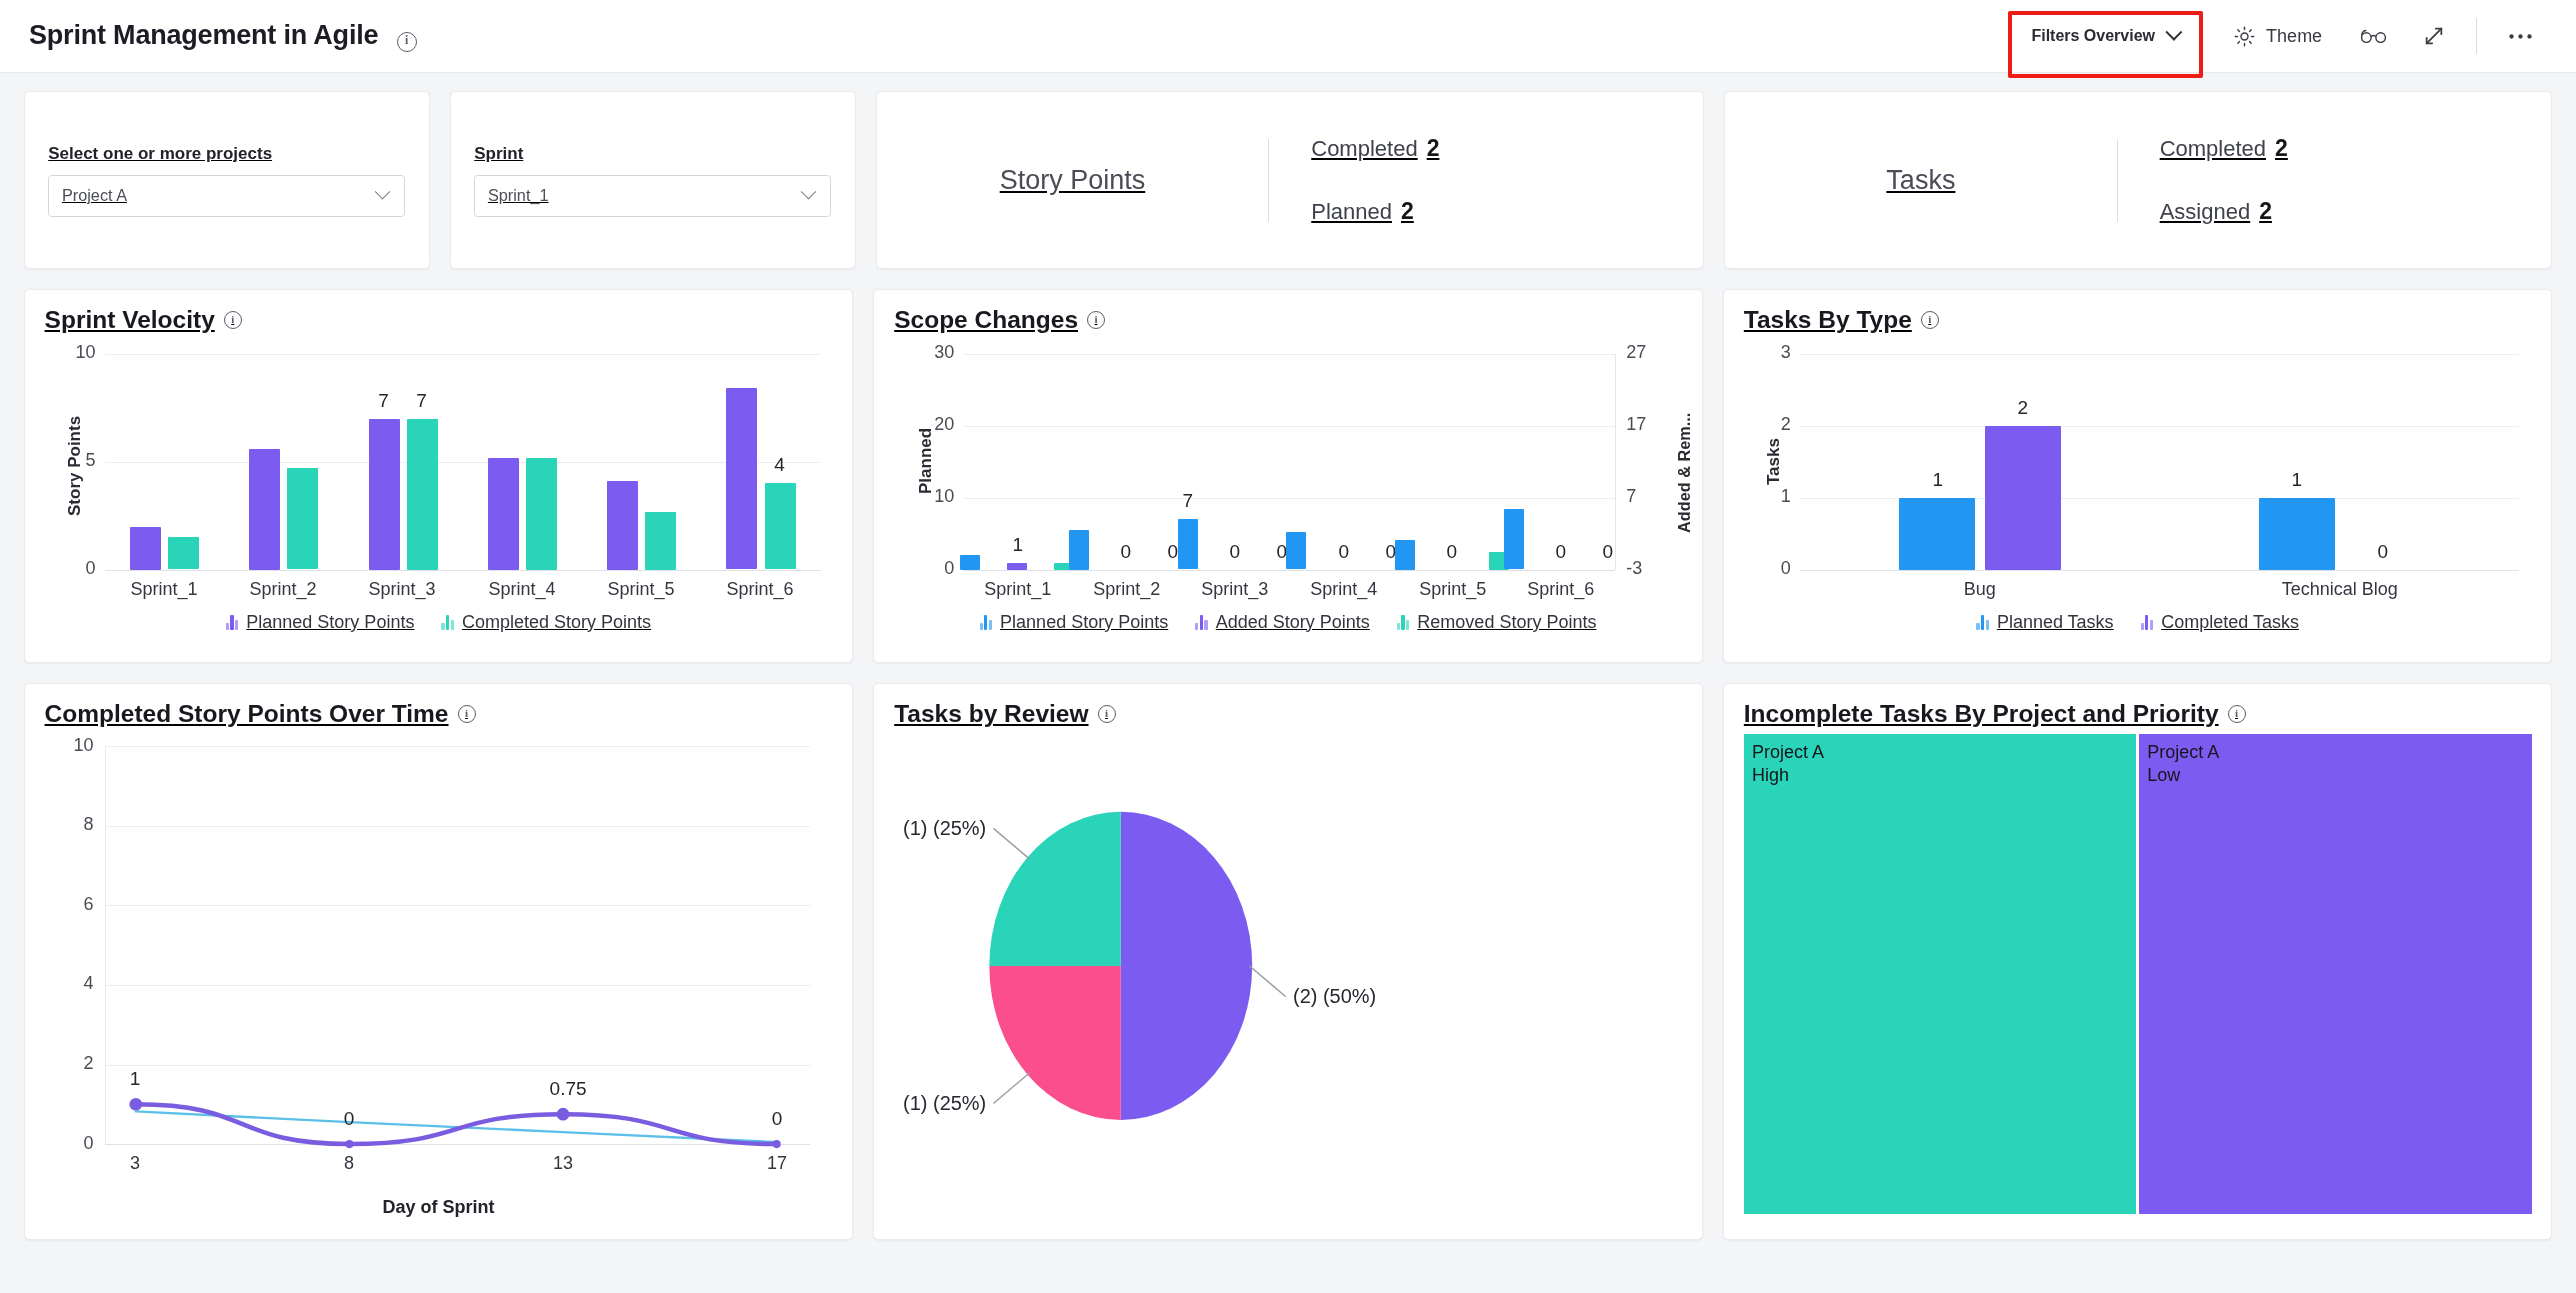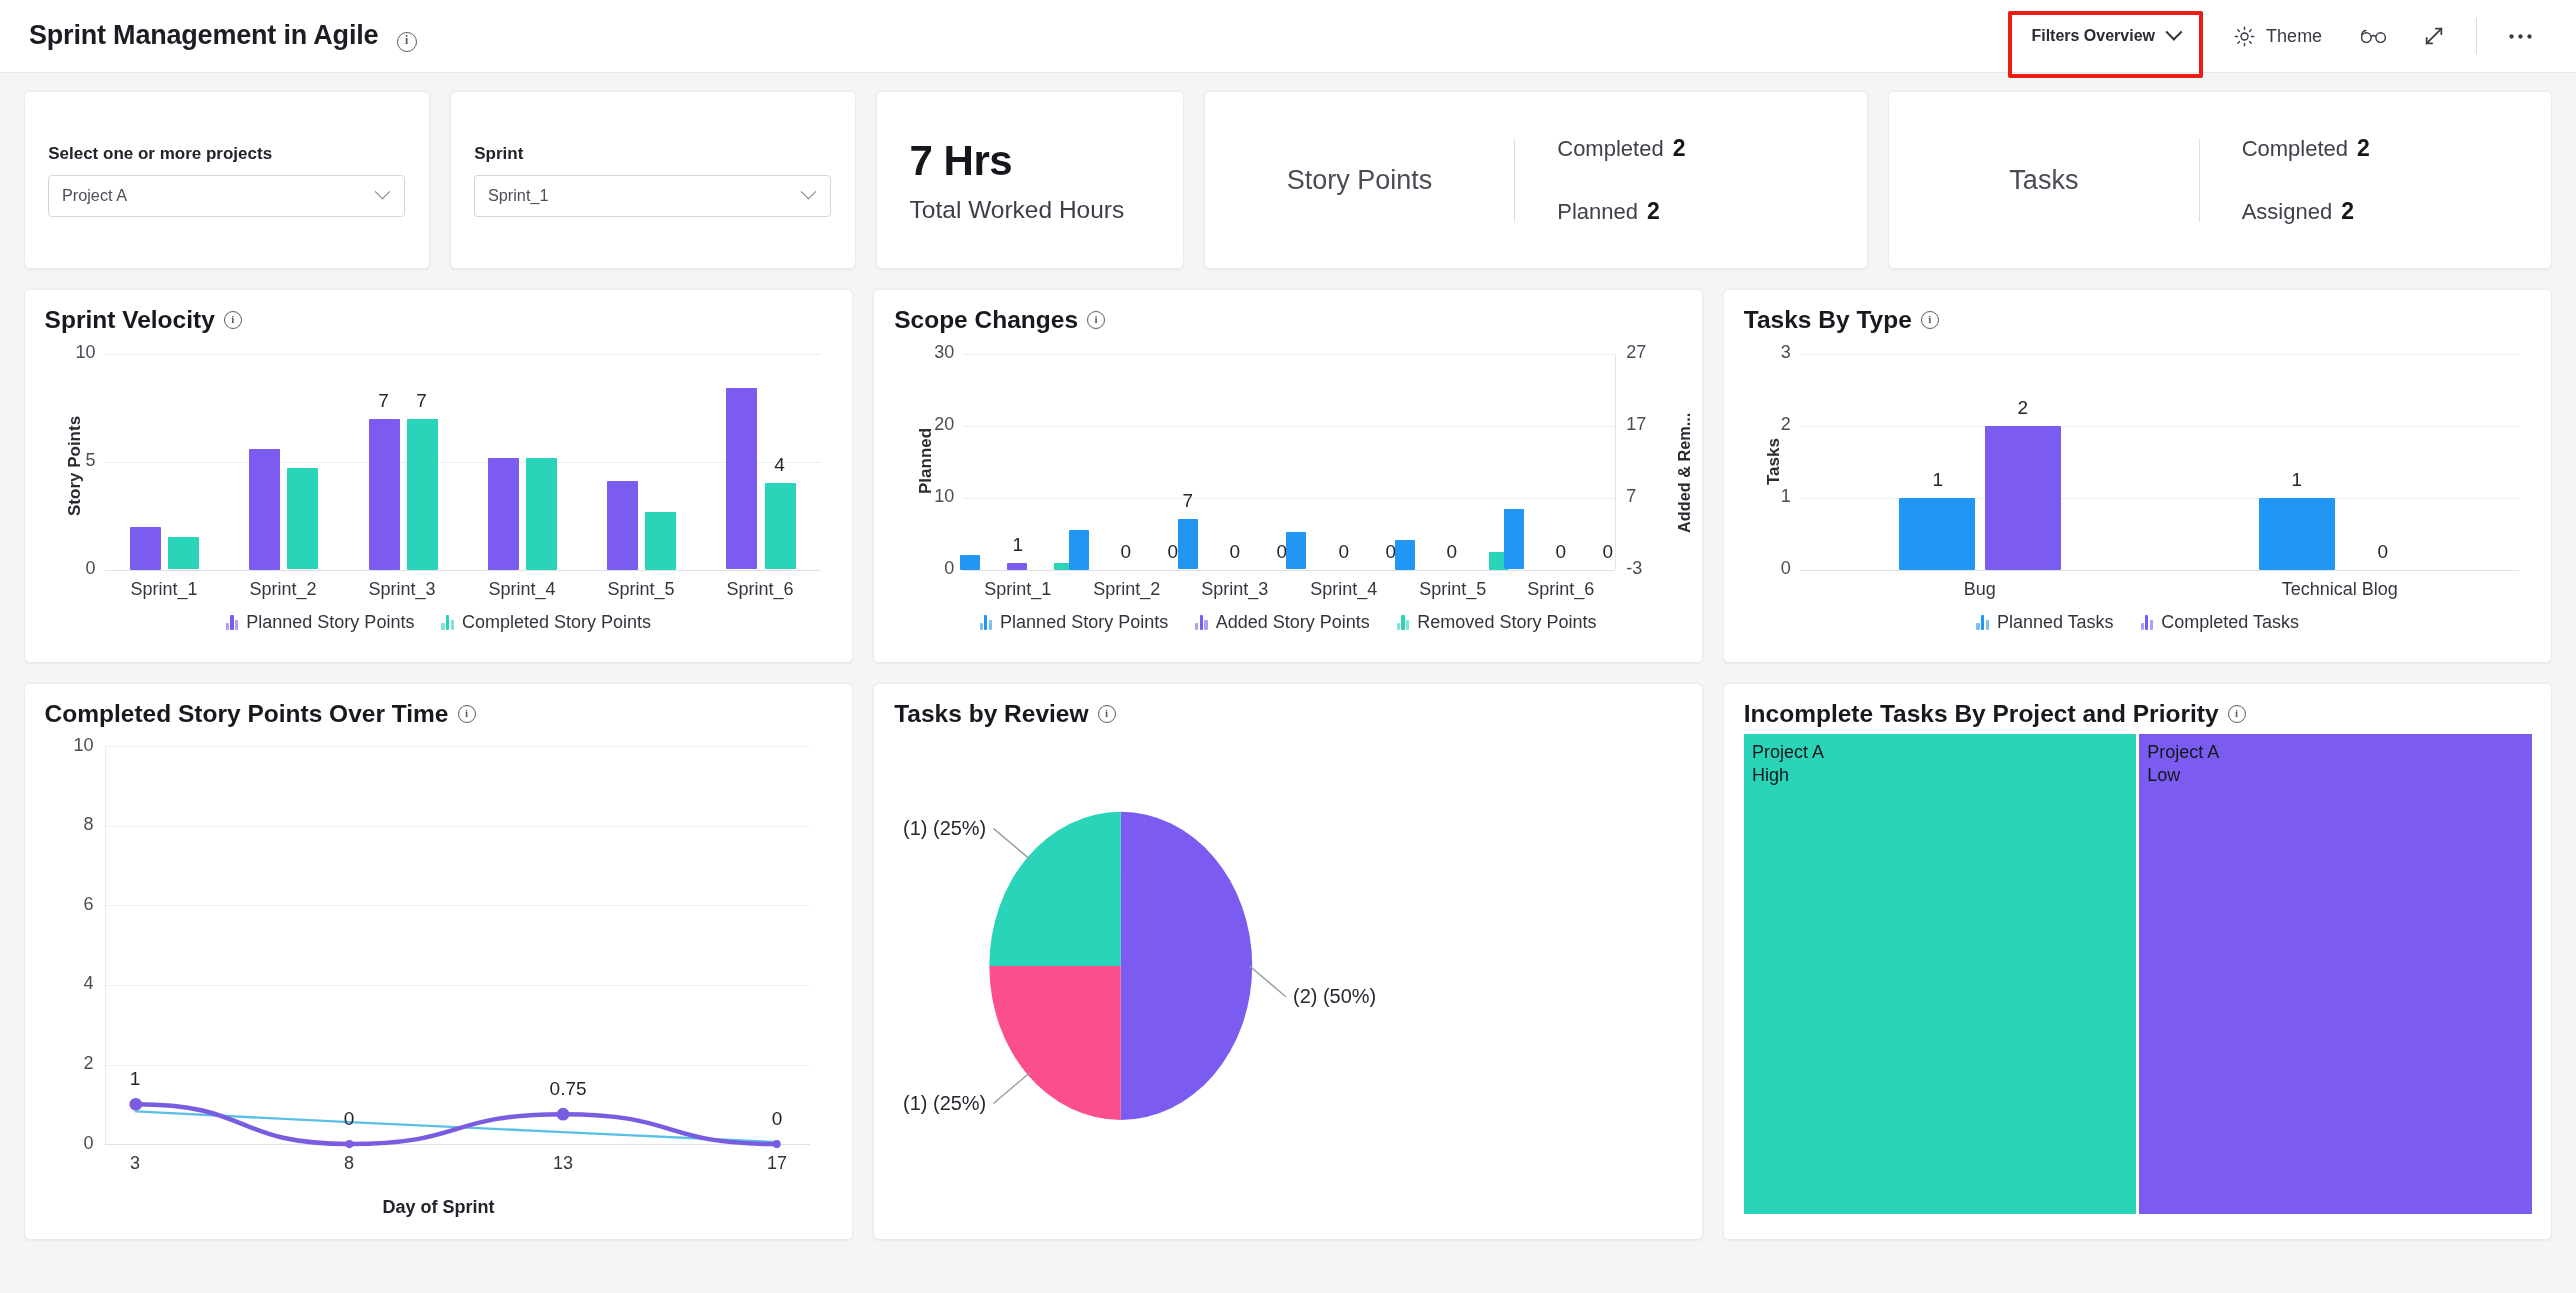--- a/index.html
+++ b/index.html
@@ -35,21 +35,21 @@
   }
   .chev { width:11.8px; height:11.8px; border-right:2.3px solid #34343d; border-bottom:2.3px solid #34343d;
           transform: rotate(45deg) translate(-2.7px,-2.7px); }
   .theme-btn { display:flex; align-items:center; gap:11px; font-size:18px; color:#3a3a44;
                padding: 12.7px 20px 12.7px 31px; cursor:pointer; }
   .icon-btn { padding: 12.7px 18px; cursor:pointer; display:flex; align-items:center; }
   .divider-v { width:0.9px; height:36px; background:#d9dbe0; margin:0 12.7px; }
 
   
   .grid { padding: 18px 23.6px 0 23.6px; }
-  .row { display:flex; gap: 20px; }
+  .row { display:flex; gap: 20px; text-decoration: underline; }
   .row1 { height: 178px; margin-bottom: 20px; }
   .row2 { height: 374px; margin-bottom: 20px; }
   .row3 { height: 557px; }
 
   .card { background:#fff; border:0.9px solid #e9eaee; border-radius:5.4px;
           box-shadow: 0 0.9px 1.8px rgba(16,22,50,0.05); position:relative; }
 
   
   .filter-card { width: 406px; padding: 0 23.6px; display:flex; flex-direction:column; justify-content:center; }
   .filter-label { font-size:17px; font-weight:700; color:#22222a; margin-bottom:11px; }
@@ -188,24 +188,20 @@
       </div>
 
       <div class="card filter-card">
         <div class="filter-label">Sprint</div>
         <div class="select-box">
           <span>Sprint_1</span>
           <span class="chev2"></span>
         </div>
       </div>
 
-      <div class="card kpi-hours">
-        <div class="big">7 Hrs</div>
-        <div class="sub">Total Worked Hours</div>
-      </div>
 
       <div class="card kpi-split">
         <div class="name">Story Points</div>
         <div class="vline"></div>
         <div class="vals">
           <div class="vrow">
             <span>Completed</span><b>2</b>
           </div>
           <div class="vrow">
             <span>Planned</span><b>2</b>

